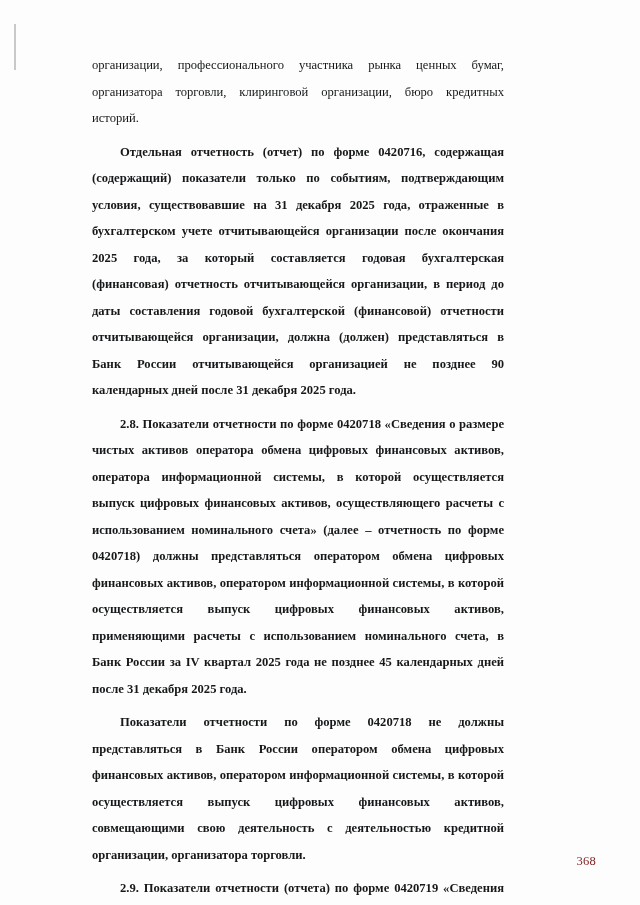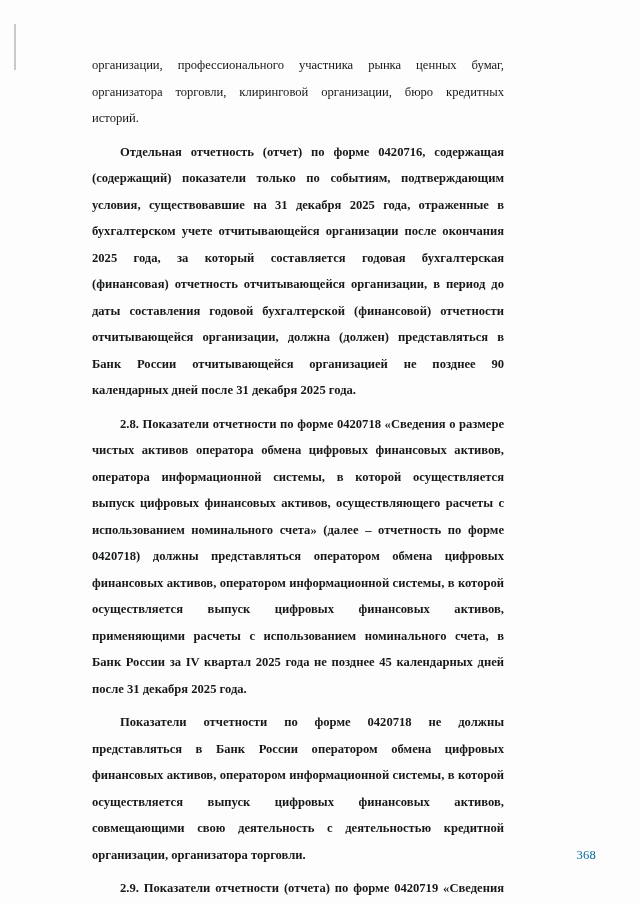--- a/index.html
+++ b/index.html
@@ -52,23 +52,23 @@
   }
   .para-block {
     margin-bottom: 0;
   }
   .gap {
     height: 7px;
   }
   .page-number {
     position: absolute;
     right: 44px;
-    bottom: 42px;
+    bottom: 36px;
     font-size: 12.6px;
-    color: #0369a1;
+    color: #7f1d1d;
     letter-spacing: 0.2px;
   }
 </style>
 </head>
 <body>
 
 <div class="page">
 
   <div class="binding-mark"></div>
 

